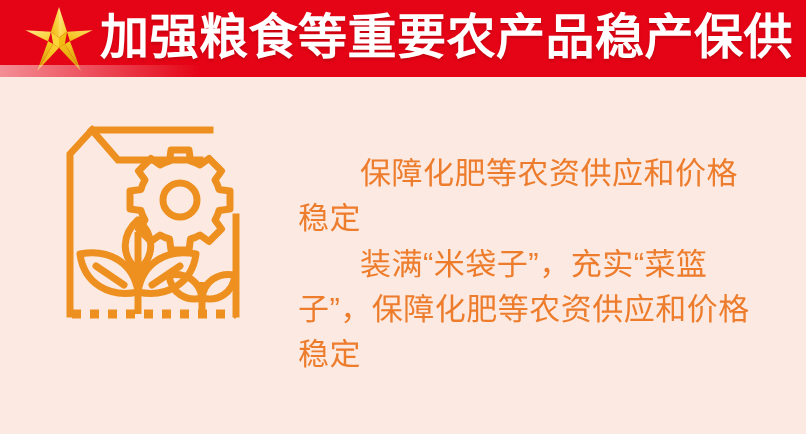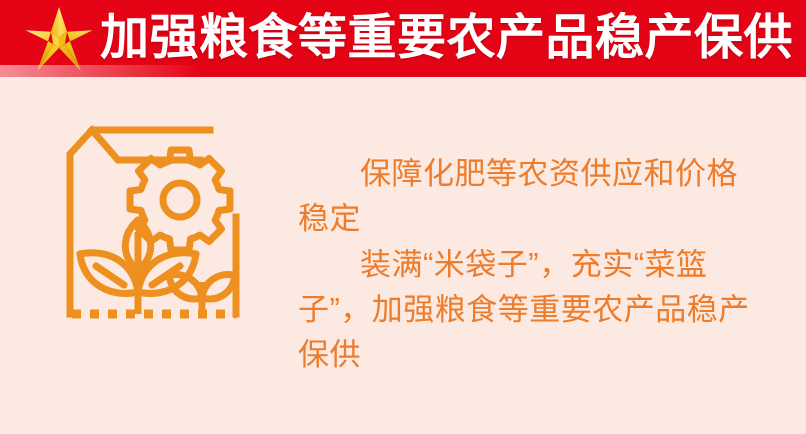--- a/index.html
+++ b/index.html
@@ -211,17 +211,17 @@
 
           <path d="M142 176 C 158 180, 173 171, 175 153 C 157 150, 144 160, 142 176 Z" stroke-linejoin="round"></path>
 
           <path d="M12 192 L176 192" stroke-width="9" stroke-dasharray="9 9" stroke-linecap="butt"></path>
         </g>
       </svg>
     </div>
 
     <div id="text-col">
       <p class="para">保障化肥等农资供应和价格稳定</p>
-      <p class="para">装满“米袋子”，充实“菜篮子”，加强粮食等重要农产品稳产保供</p>
+      <p class="para">装满“米袋子”，充实“菜篮子”，保障化肥等农资供应和价格稳定</p>
     </div>
 
   </div>
 </div>
 
 </body></html>

